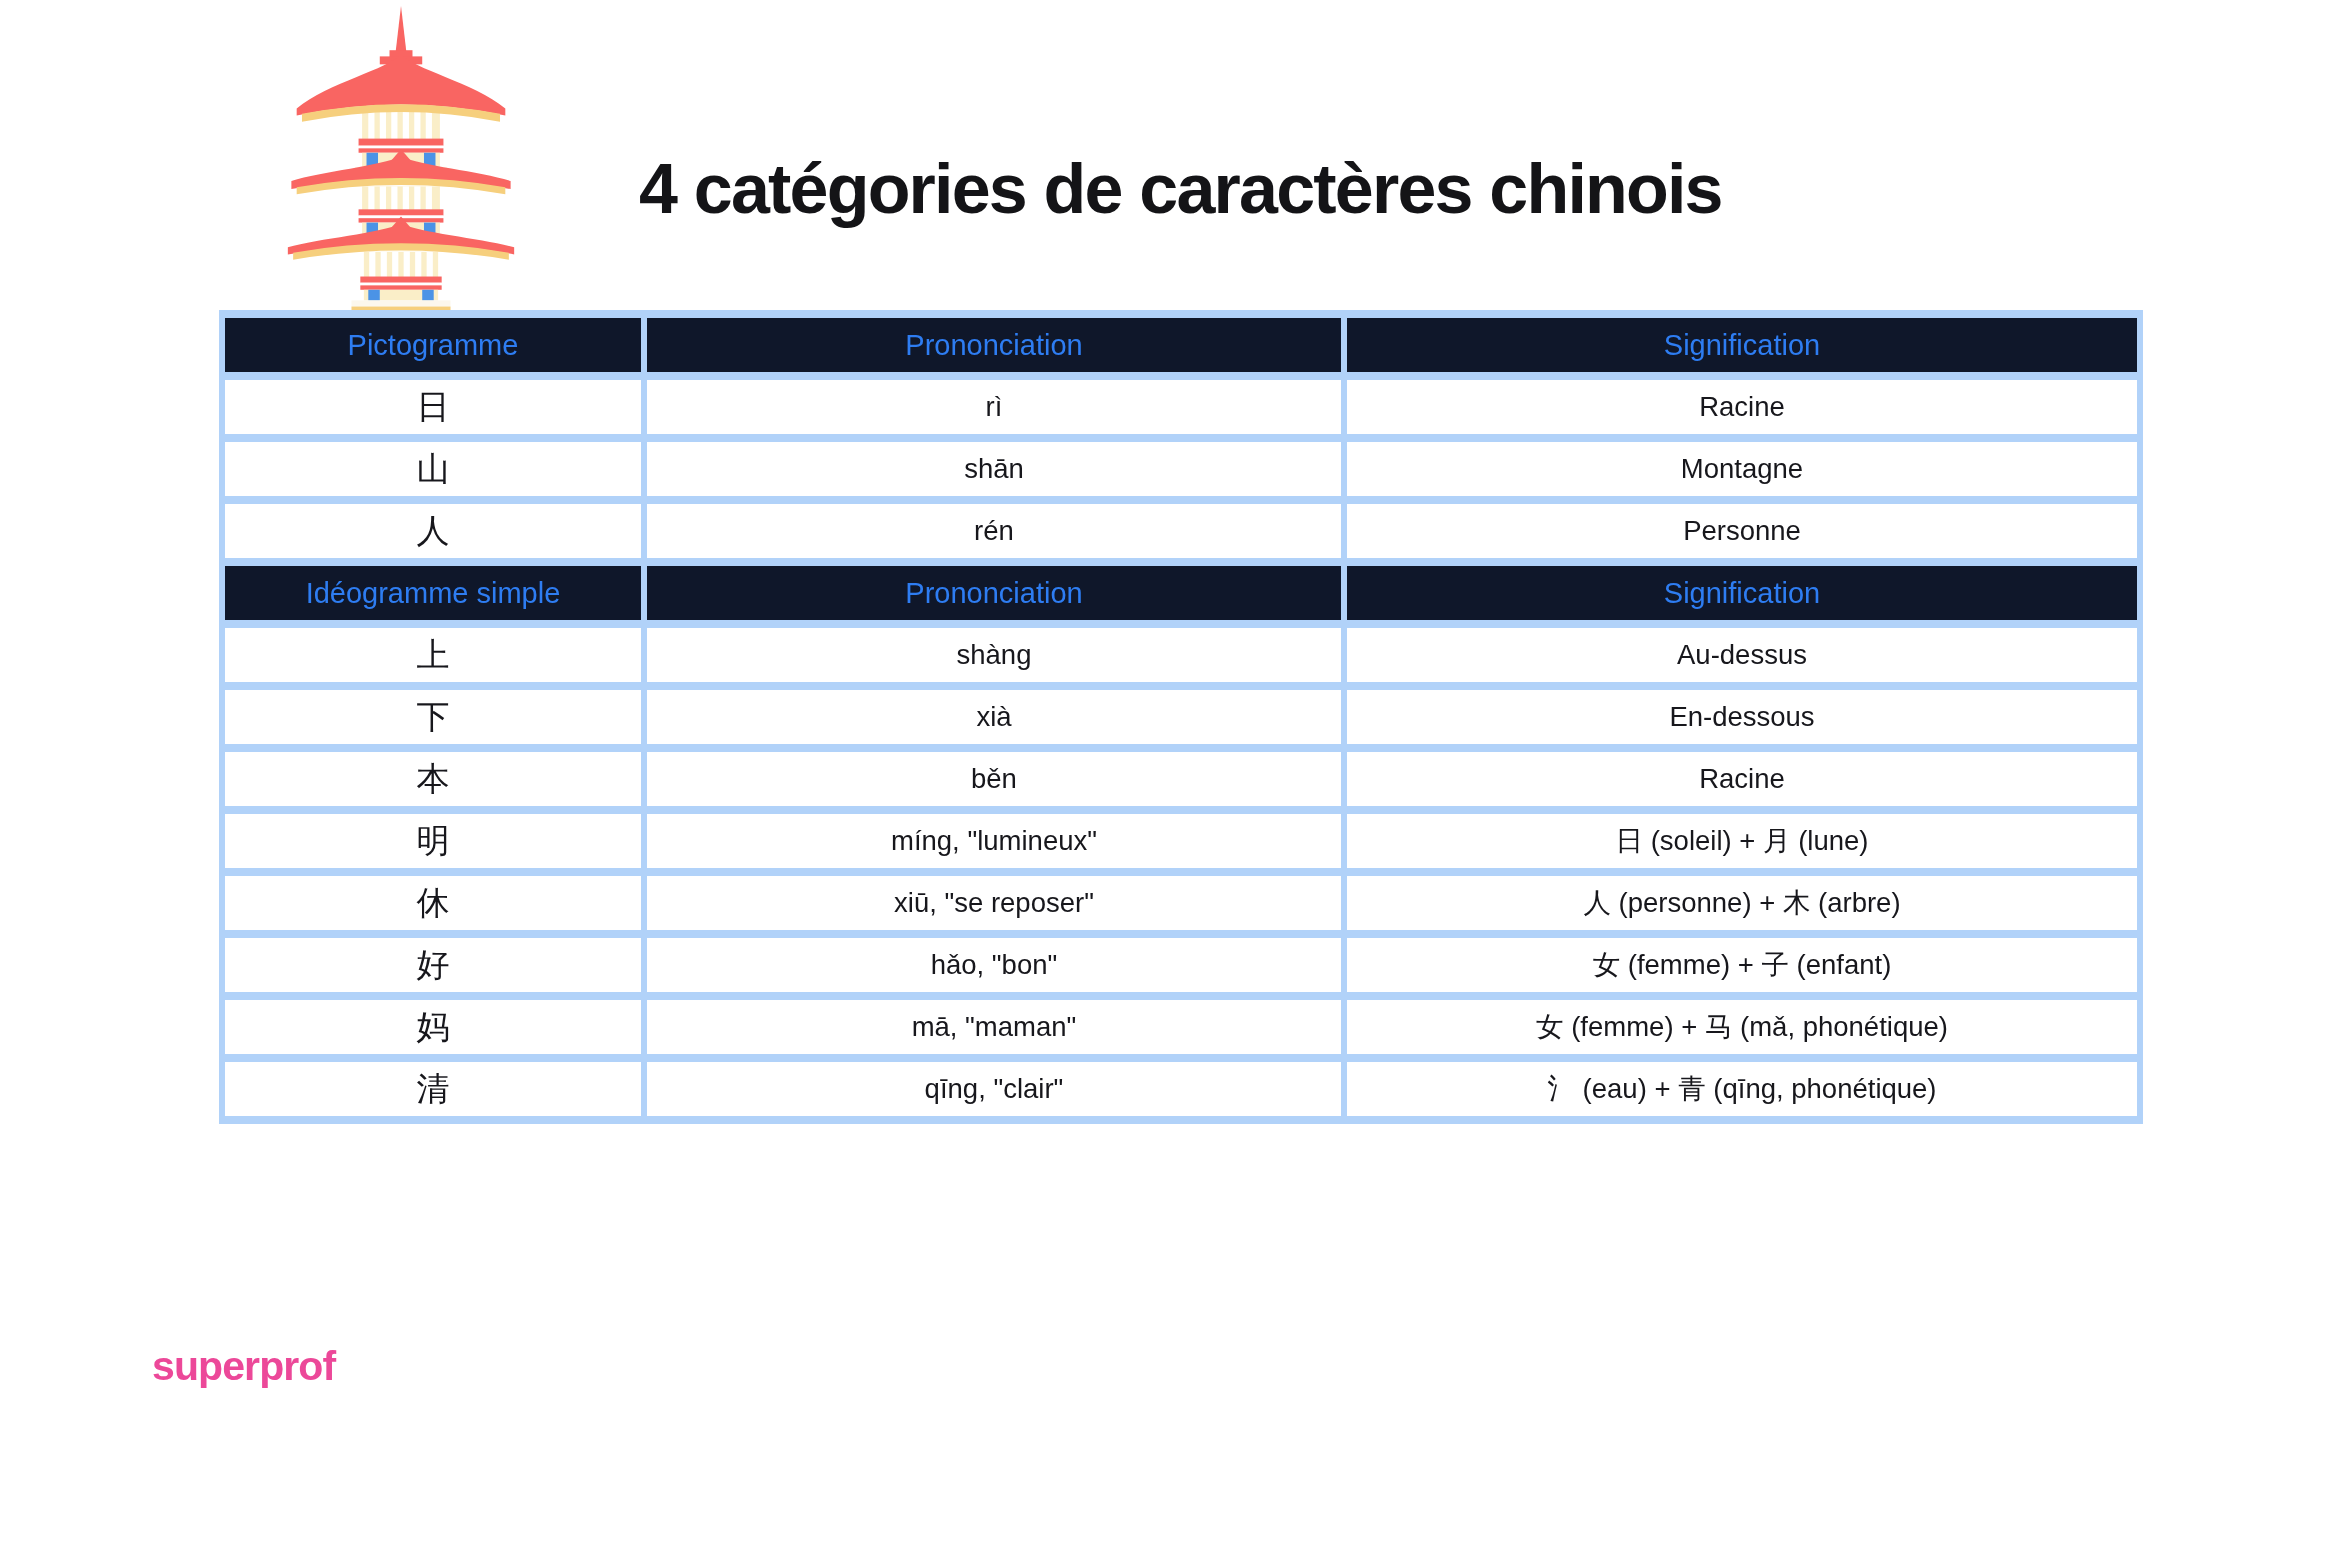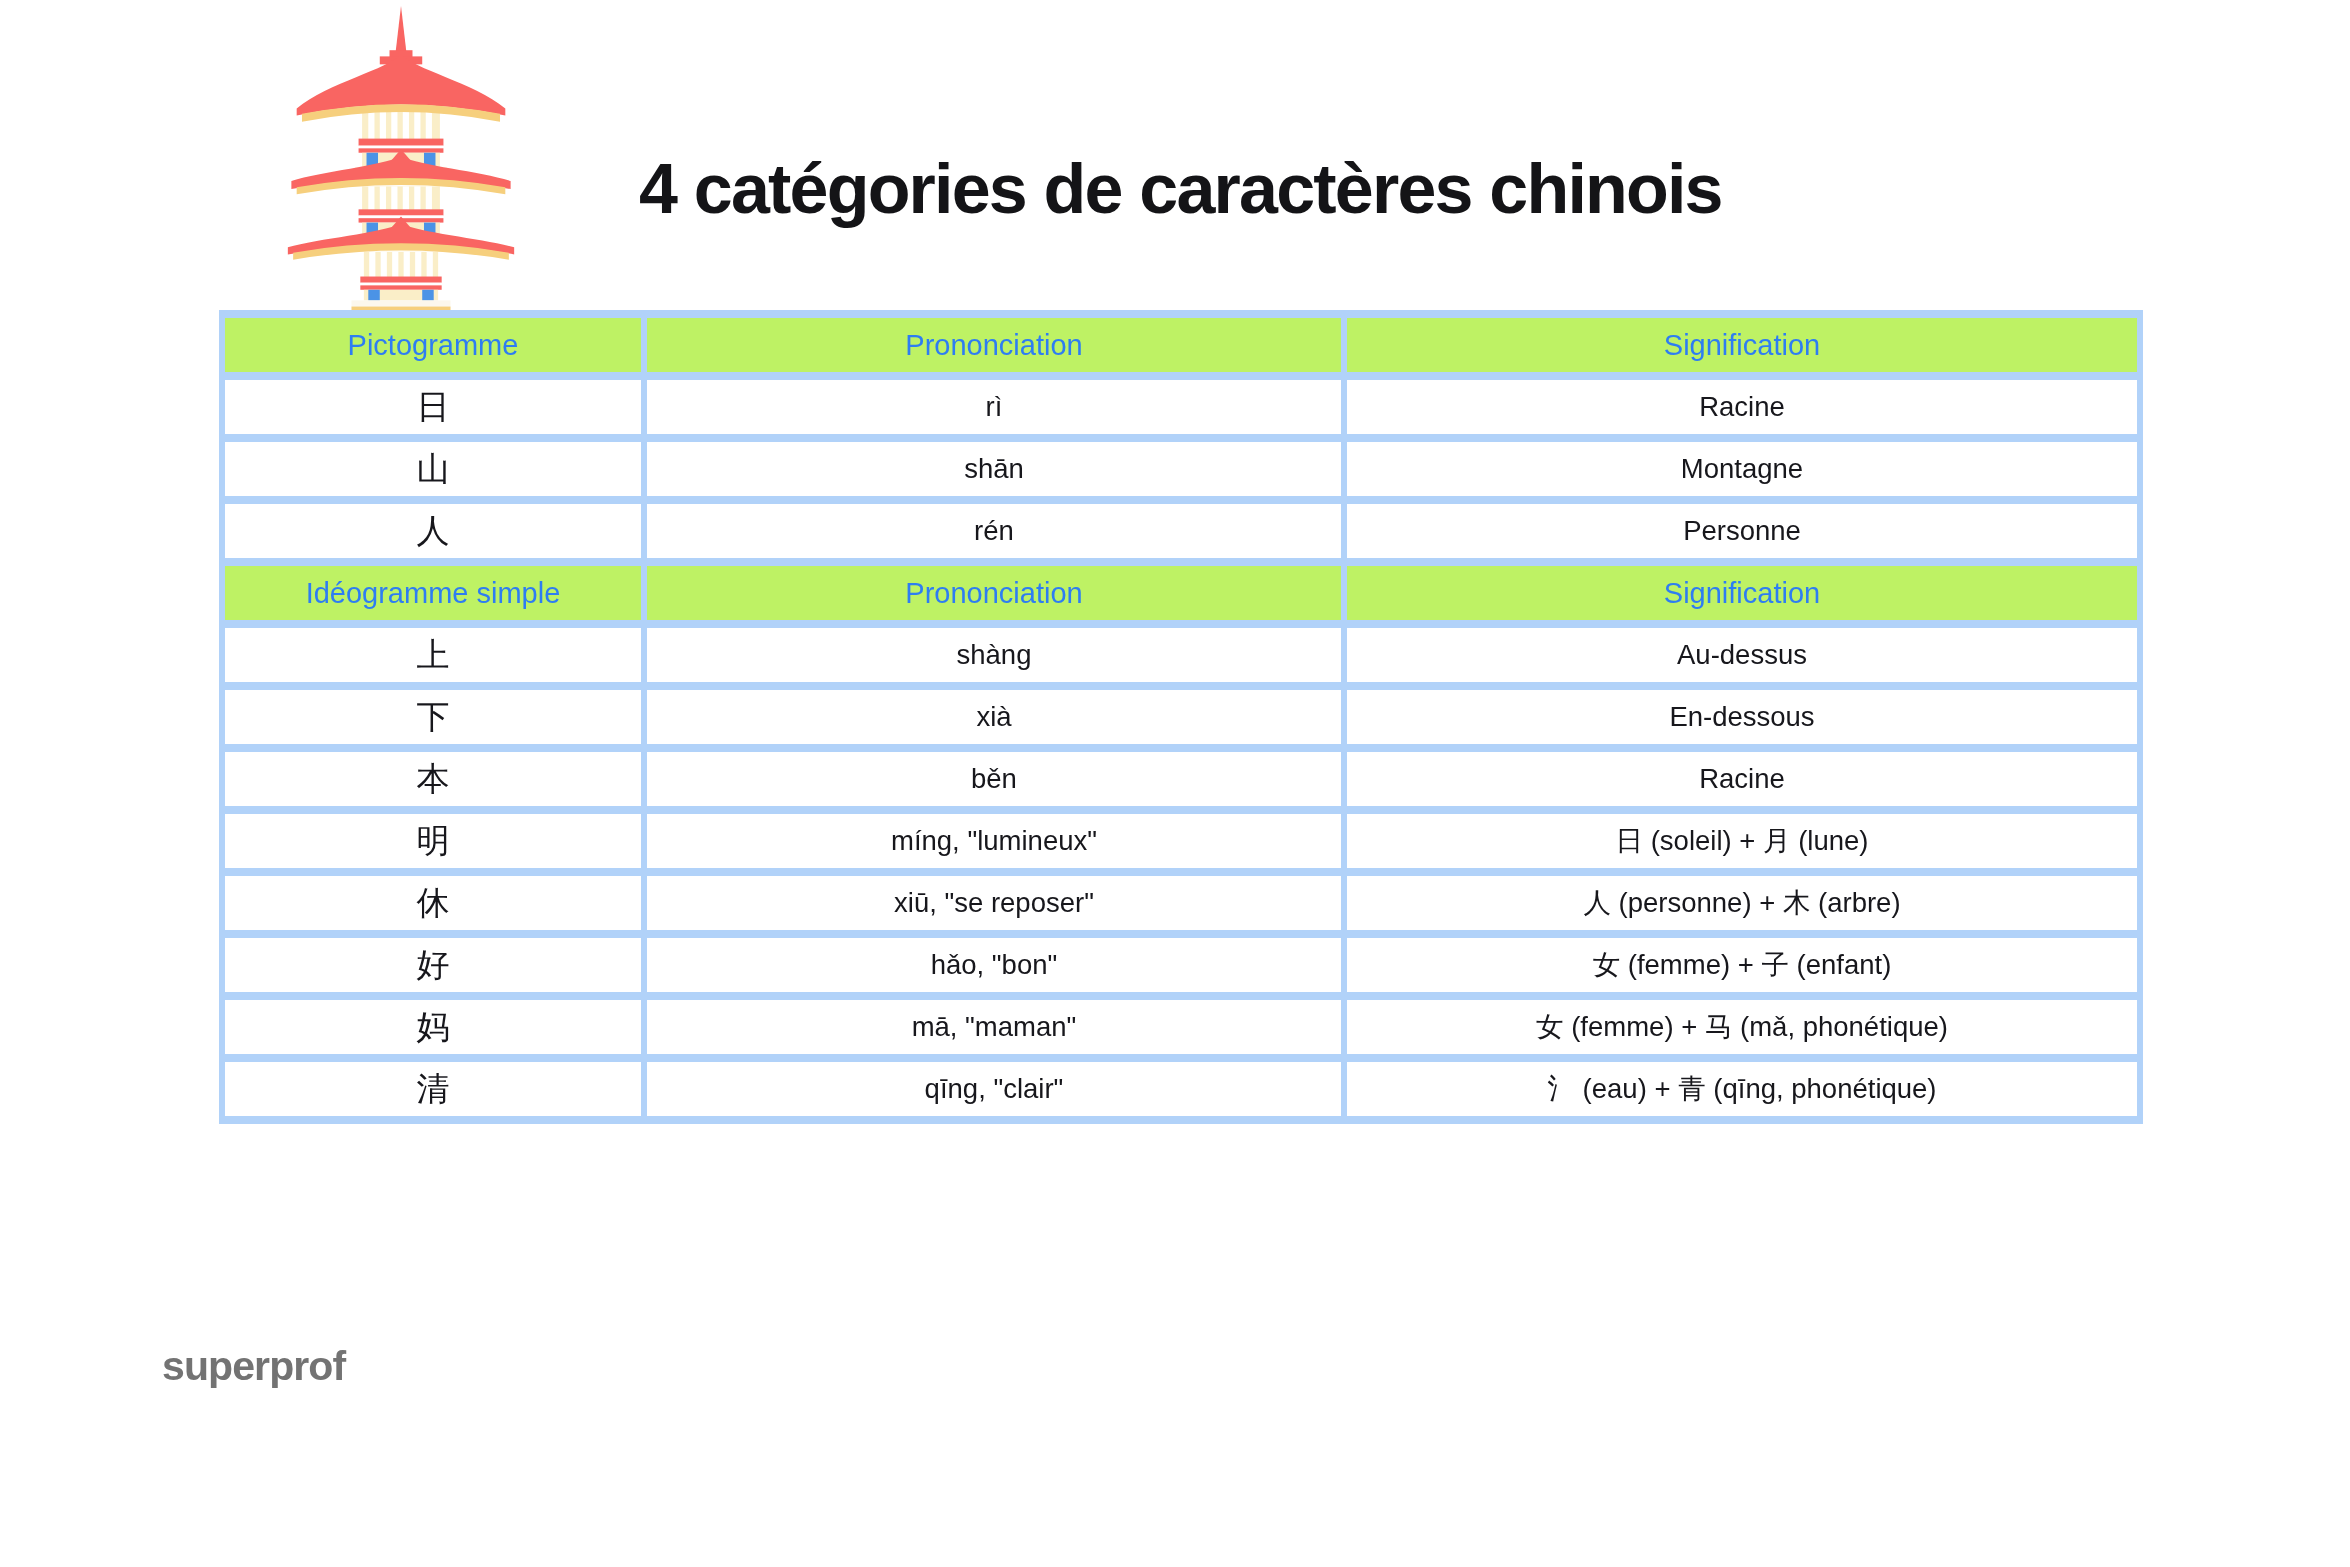--- a/index.html
+++ b/index.html
@@ -44,31 +44,31 @@
     vertical-align:middle;
     background:#ffffff;
     font-size:27.5px;
     font-weight:normal;
     color:#17171c;
     padding:0 7.3px;
     overflow:hidden;
     white-space:nowrap;
   }
   .cat-table tr.hdr th {
-    background:#bef264;
+    background:#0f172a;
     color:#2e7df2;
     font-size:29px;
   }
   .cat-table td.cjk { font-size:33px; }
 
   
   .brand {
-    position:absolute; left:162px; top:1343px;
+    position:absolute; left:152px; top:1343px;
     font-size:41px; font-weight:bold; letter-spacing:-0.9px;
-    color:#737373;
+    color:#ec4899;
   }
 </style>
 </head>
 <body>
 
 <svg class="pagoda" viewBox="0 0 280 345" preserveAspectRatio="xMidYMid meet" aria-hidden="true">
 
   <polygon points="140,0 147,60 133,60" fill="#f96562"></polygon>
   <rect x="127" y="50" width="26" height="10" fill="#f96562"></rect>
   <rect x="116" y="57" width="48" height="9" fill="#f96562"></rect>

